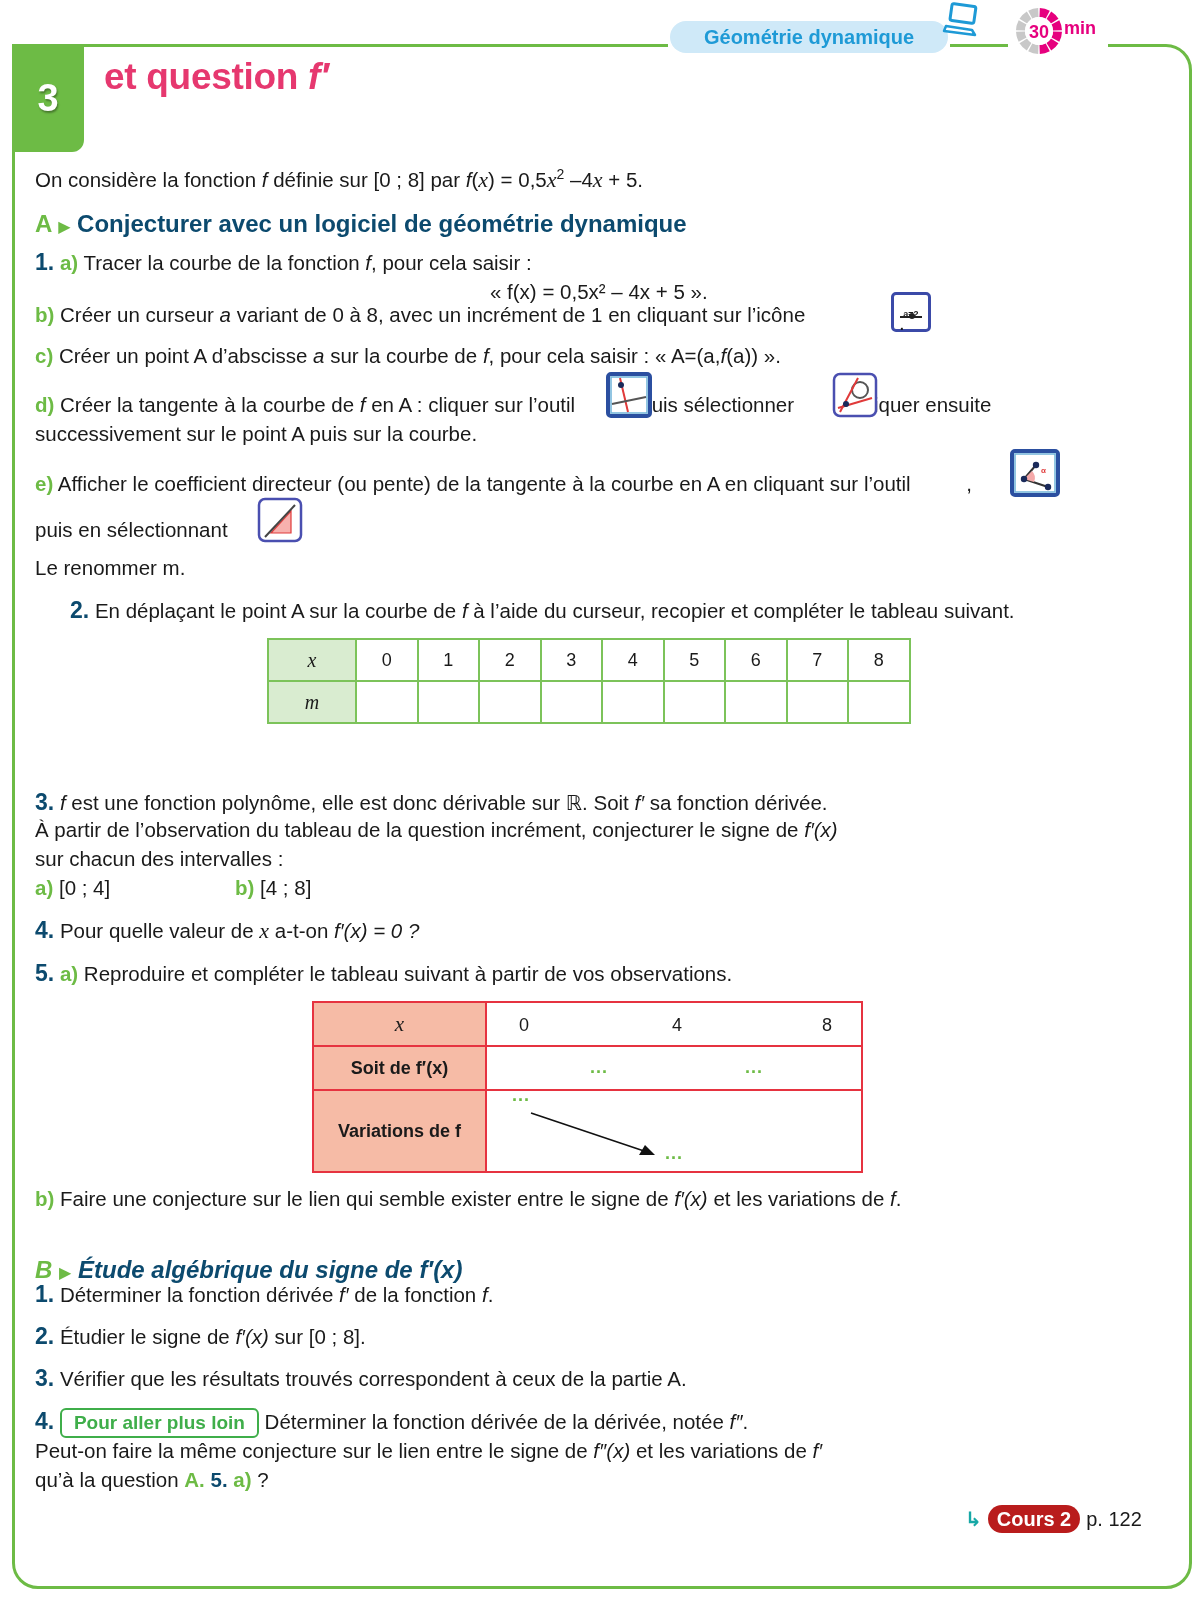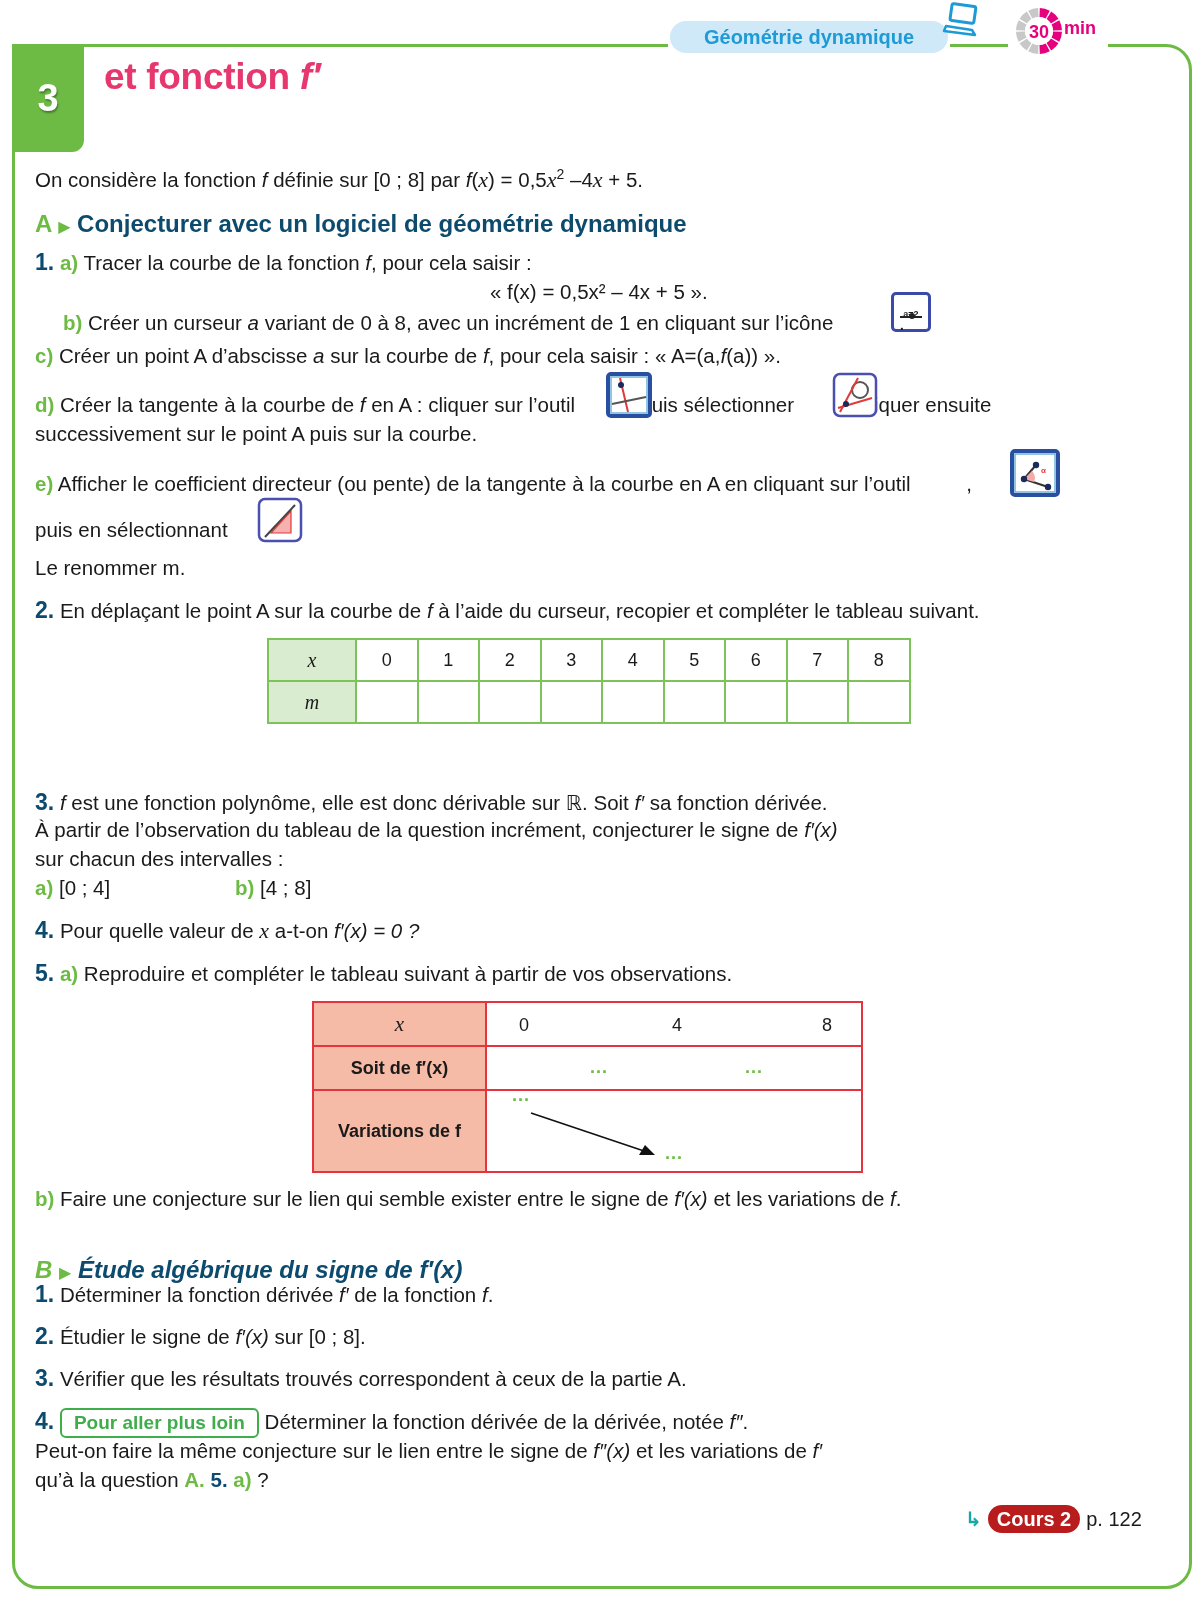--- a/index.html
+++ b/index.html
@@ -60,21 +60,21 @@
 </style>
 </head>
 <body>
 
 <div class="frame"></div>
 <div class="frame-mask" style="left:668px;width:282px;"></div>
 <div class="frame-mask" style="left:1008px;width:100px;"></div>
 
 <div class="num-badge">3</div>
 <div class="title">
-  <div><span>et fonction </span><i>f′</i></div>
+  <div><span>et question </span><i>f′</i></div>
 </div>
 
 <div class="tag">Géométrie dynamique</div>
 <svg class="laptop" viewBox="0 0 38 36">
   <rect x="9" y="3" width="24" height="17" rx="2" transform="rotate(8 21 11)" fill="#fff" stroke="#1e9ad6" stroke-width="3"></rect>
   <path d="M4 24 L30 28 L33 33 L2 29 Z" fill="#fff" stroke="#1e9ad6" stroke-width="2.5" stroke-linejoin="round"></path>
 </svg>
 <svg class="timer" viewBox="0 0 48 48">
   <g id="segs">
       <path d="M24.802688424157523 1.0140109785607976 A23 23 0 0 1 34.79784594407549 3.692205364244682 L30.572601879002473 11.638733699975024 A14 14 0 0 0 24.488592953835017 10.00852842173266 Z" fill="#e6007e"></path>
@@ -103,21 +103,21 @@
 
   <div class="line sec" style="top:210px;">
     <span class="green">A</span> <span class="green" style="font-size:16px;">▶</span> <span class="pink">Conjecturer avec un logiciel de géométrie dynamique</span>
   </div>
 
   <div class="line" style="top:248px;">
     <span class="pink" style="font-size:23px;">1.</span> <span class="green">a)</span><span> Tracer la courbe de la fonction </span><span class="it">f</span><span>, pour cela saisir :</span>
   </div>
   <div class="line" style="top:278px;left:455px;">« f(x) = 0,5x² – 4x + 5 ».</div>
 
-  <div class="line" style="top:309px;margin-left:28px;">
+  <div class="line" style="top:301px;">
     <span class="green">b)</span><span> Créer un curseur </span><span class="it">a</span><span> variant de 0 à 8, avec un incrément de 1 en cliquant sur l’icône </span>
   </div>
   <div class="tool-icon" style="position:absolute;left:856px;top:292px;width:40px;height:40px;">
     <div style="font-size:9px;font-weight:bold;text-align:center;margin-top:5px;">a=2</div>
     <div style="position:absolute;left:6px;right:6px;top:21px;height:1.5px;background:#222;"></div>
     <div style="position:absolute;left:15px;top:18px;width:6px;height:6px;border-radius:50%;background:#222;"></div>
   </div>
   <div class="line" style="top:309px;left:864px;">.</div>
 
   <div class="line" style="top:342px;">
@@ -159,21 +159,21 @@
   <div class="line" style="top:516px;">
     <span>puis en sélectionnant </span><span style="display:inline-block;width:48px;"></span><span>.</span>
   </div>
   <svg style="position:absolute;left:222px;top:497px;" width="46" height="46" viewBox="0 0 46 46">
     <rect x="2" y="2" width="42" height="42" rx="6" fill="#fff" stroke="#4a4fb0" stroke-width="2.5"></rect>
     <path d="M14 36 L34 14 L34 36 Z" fill="#f7b1ae" stroke="#e03a3a" stroke-width="1.2"></path>
     <line x1="8" y1="40" x2="38" y2="8" stroke="#444" stroke-width="2"></line>
   </svg>
   <div class="line" style="top:554px;">Le renommer m.</div>
 
-  <div class="line" style="top:596px;">
+  <div class="line" style="top:596px;margin-left:35px;">
     <span class="pink" style="font-size:23px;">2.</span><span> En déplaçant le point A sur la courbe de </span><span class="it">f</span><span> à l’aide du curseur, recopier et compléter le tableau suivant.</span>
   </div>
 
   <div class="line" style="top:788px;">
     <span class="pink" style="font-size:23px;">3.</span> <span class="it">f</span><span> est une fonction polynôme, elle est donc dérivable sur ℝ. Soit </span><span class="it">f′</span><span> sa fonction dérivée.</span>
   </div>
   <div class="line" style="top:816px;">
     <span>À partir de l’observation du tableau de la question incrément, conjecturer le signe de </span><span class="it">f′(x)</span>
   </div>
   <div class="line" style="top:845px;">sur chacun des intervalles :</div>

